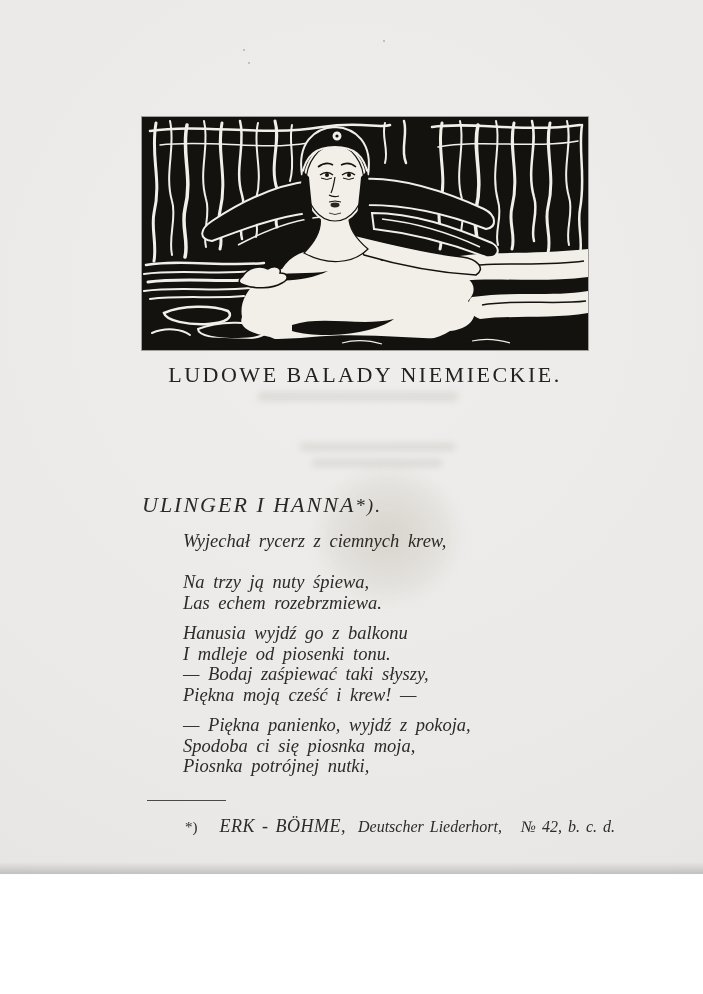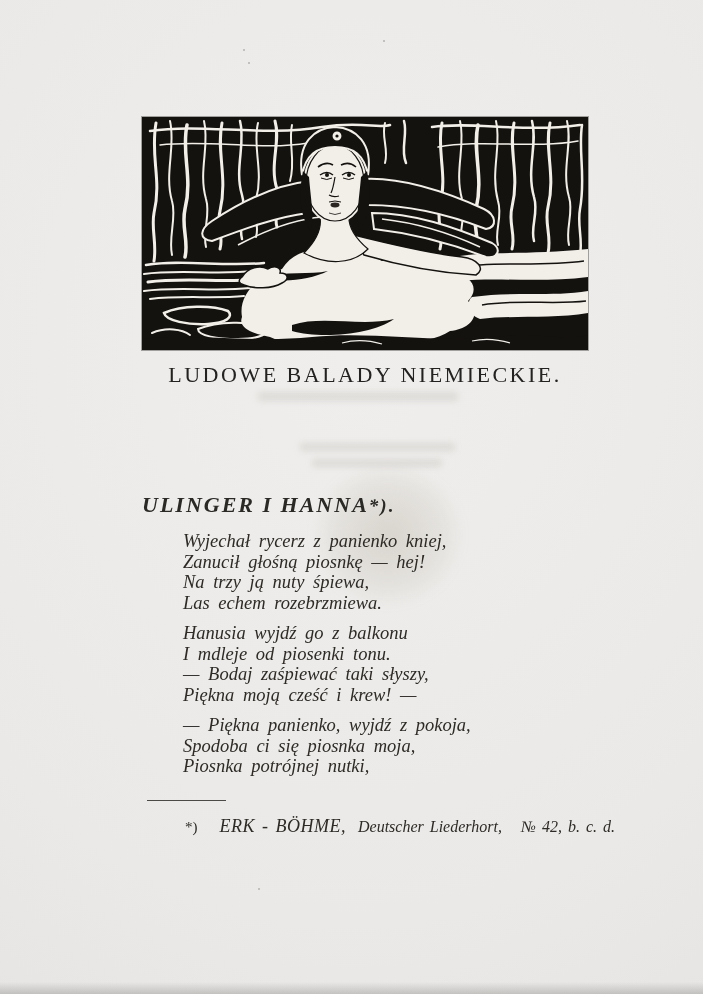--- a/index.html
+++ b/index.html
@@ -1,18 +1,18 @@
 <!DOCTYPE html>
 <html><head>
 <meta charset="utf-8">
 <style>
   html,body{margin:0;padding:0;}
   .page{
     position:relative;
-    width:703px;height:994px;
+    width:703px;height:874px;
     background:radial-gradient(130% 105% at 50% 35%, #efeeec 0%, #eae9e7 55%, #e1e0de 100%);
     overflow:hidden;
     font-family:"Liberation Serif","DejaVu Serif",serif;
     color:#2d2b28;
   }
   .page::after{
     content:"";position:absolute;left:0;right:0;bottom:0;height:12px;
     background:linear-gradient(to bottom, rgba(0,0,0,0), rgba(45,45,42,0.20));
     pointer-events:none;
   }
@@ -38,21 +38,21 @@
   .illustration svg{display:block;width:100%;height:100%;}
 
   
   .series-title{
     position:absolute;left:142px;top:362px;width:446px;margin:0;
     font-size:22px;font-weight:normal;letter-spacing:2.5px;
     text-align:center;color:#242220;white-space:nowrap;
   }
   .poem-title{
     position:absolute;left:142px;top:492px;margin:0;
-    font-size:22px;font-weight:bold;font-style:italic;letter-spacing:2px;
+    font-size:22px;font-weight:normal;font-style:italic;letter-spacing:2px;
     color:#2b2926;white-space:nowrap;
   }
   .poem-title .ref{font-size:19px;}
 
   
   .poem{
     position:absolute;left:183px;top:531px;width:330px;
     font-style:italic;font-size:18.5px;line-height:20.5px;
     word-spacing:4px;color:#2e2b27;
   }
@@ -197,22 +197,22 @@
   </figure>
 
   <h1 class="series-title">LUDOWE BALADY NIEMIECKIE.</h1>
 
   <h2 class="poem-title">
     <span>ULINGER I HANNA</span><span class="ref">*).</span>
   </h2>
 
   <div class="poem">
     <p class="stanza">
-      <span class="line">Wyjechał rycerz z panienko kniej,</span><br>
-      <span class="line">Zanucił głośną piosnkę — hej!</span><br>
+      <span class="line">Wyjechał rycerz z ciemnych krew,</span><br>
+      <br>
       <span class="line">Na trzy ją nuty śpiewa,</span><br>
       <span class="line">Las echem rozebrzmiewa.</span>
     </p>
     <p class="stanza">
       <span class="line">Hanusia wyjdź go z balkonu</span><br>
       <span class="line">I mdleje od piosenki tonu.</span><br>
       <span class="line">— Bodaj zaśpiewać taki słyszy,</span><br>
       <span class="line">Piękna moją cześć i krew! —</span>
     </p>
     <p class="stanza">

